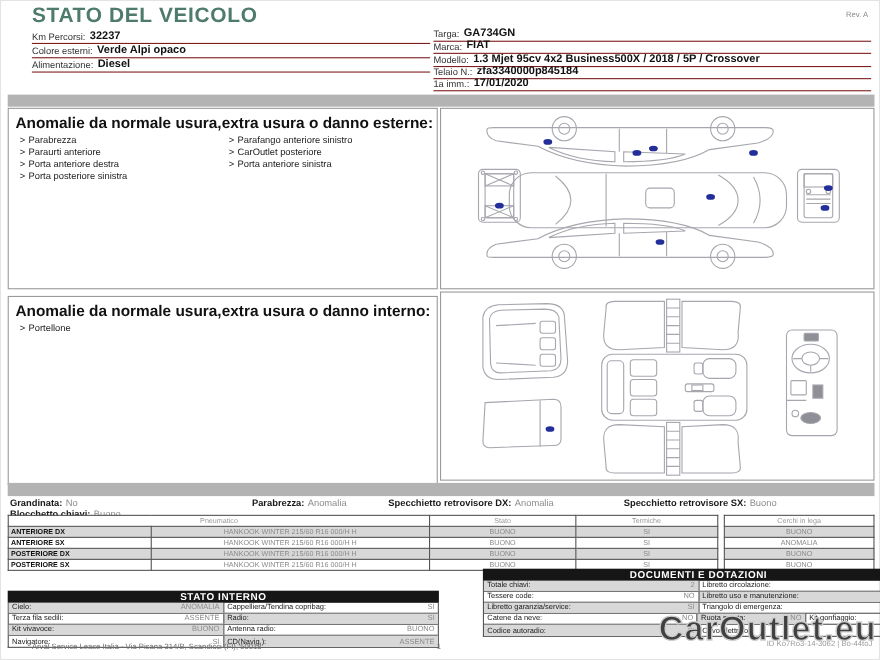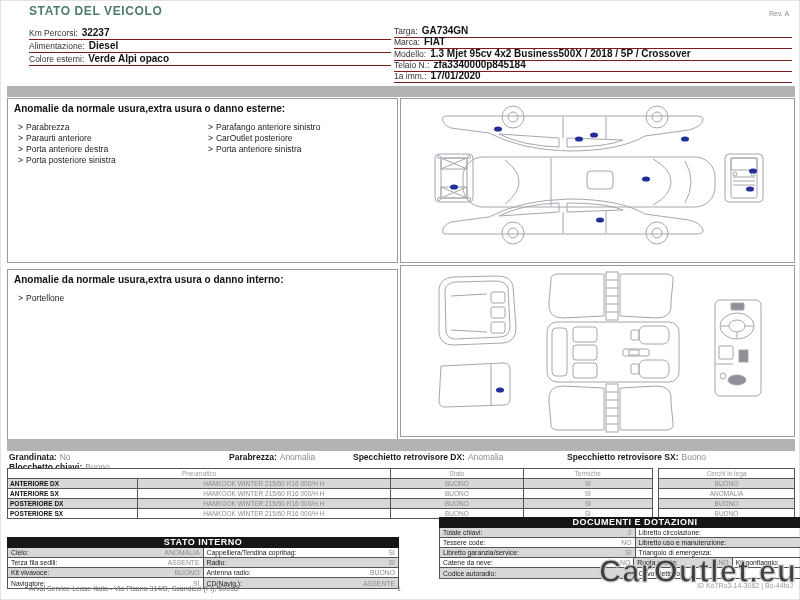--- a/index.html
+++ b/index.html
@@ -1,39 +1,39 @@
 <!DOCTYPE html>
 <html><head>
 <meta charset="utf-8">
 <style>
   html,body{margin:0;padding:0;background:#fff;}
   body{width:800px;height:600px;overflow:hidden;font-family:"Liberation Sans",sans-serif;}
   .page{position:relative;width:800px;height:600px;background:#fff;border:1px solid #e4e4e4;box-sizing:border-box;}
 
-  .title{position:absolute;left:28px;top:3px;font-size:12px;font-weight:bold;color:#4e7b6b;letter-spacing:.6px;}
+  .title{position:absolute;left:28px;top:3px;font-size:19px;font-weight:bold;color:#4e7b6b;letter-spacing:.6px;}
   .rev{position:absolute;left:768px;top:9px;font-size:7px;color:#8a8a8a;}
 
   .info-table{position:absolute;}
   .info-left{left:28px;top:26px;width:362px;}
   .info-right{left:393px;top:26px;width:398px;}
   .info-row{display:flex;align-items:flex-end;border-bottom:1px solid #7f1d1d;box-sizing:border-box;padding-bottom:1px;}
   .info-left .info-row{height:13px;}
   .info-right .info-row{height:11.2px;}
   .info-row .lbl{font-size:8.5px;color:#333;margin-right:4px;white-space:nowrap;}
   .info-row .val{font-size:10px;font-weight:bold;color:#111;white-space:nowrap;}
 
   .band{position:absolute;left:6px;width:788px;height:11px;background:#b3b3b3;}
   .band1{top:85px;} .band2{top:438px;height:12px;}
 
   .box{position:absolute;border:1px solid #9a9a9a;background:#fff;box-sizing:border-box;}
   .box-ext-text{left:6px;top:97px;width:391px;height:165px;}
   .box-ext-diag{left:399px;top:97px;width:395px;height:165px;}
   .box-int-text{left:6px;top:268px;width:391px;height:172px;}
   .box-int-diag{left:399px;top:264px;width:395px;height:172px;}
-  .box-title{position:absolute;left:6px;top:4px;font-size:10px;font-weight:bold;color:#111;}
+  .box-title{position:absolute;left:6px;top:4px;font-size:14px;font-weight:bold;color:#111;}
   .anom-col{position:absolute;top:23px;}
   .anom-col.c1{left:10px;} .anom-col.c2{left:200px;}
   .anom-item{font-size:8.5px;color:#222;line-height:11px;white-space:nowrap;}
   .anom-item .marker{margin-right:3px;}
 
   .diag-svg{position:absolute;left:0;top:0;}
   .car-line{stroke:#a6a6ae;fill:none;stroke-width:1;}
 
   .sumline{position:absolute;font-size:8.5px;white-space:nowrap;}
   .sumline .lbl{font-weight:bold;color:#1a1a1a;}
@@ -79,27 +79,27 @@
   <div class="rev">Rev. A</div>
 
   <div class="info-table info-left">
 
       <div class="info-row">
         <span class="lbl">Km Percorsi:</span>
         <span class="val">32237</span>
       </div>
 
       <div class="info-row">
+        <span class="lbl">Colore esterni:</span>
+        <span class="val">Verde Alpi opaco</span>
+      </div>
+
+      <div class="info-row">
         <span class="lbl">Alimentazione:</span>
         <span class="val">Diesel</span>
-      </div>
-
-      <div class="info-row">
-        <span class="lbl">Colore esterni:</span>
-        <span class="val">Verde Alpi opaco</span>
       </div>
 
   </div>
 
   <div class="info-table info-right">
 
       <div class="info-row">
         <span class="lbl">Targa:</span>
         <span class="val">GA734GN</span>
       </div>

